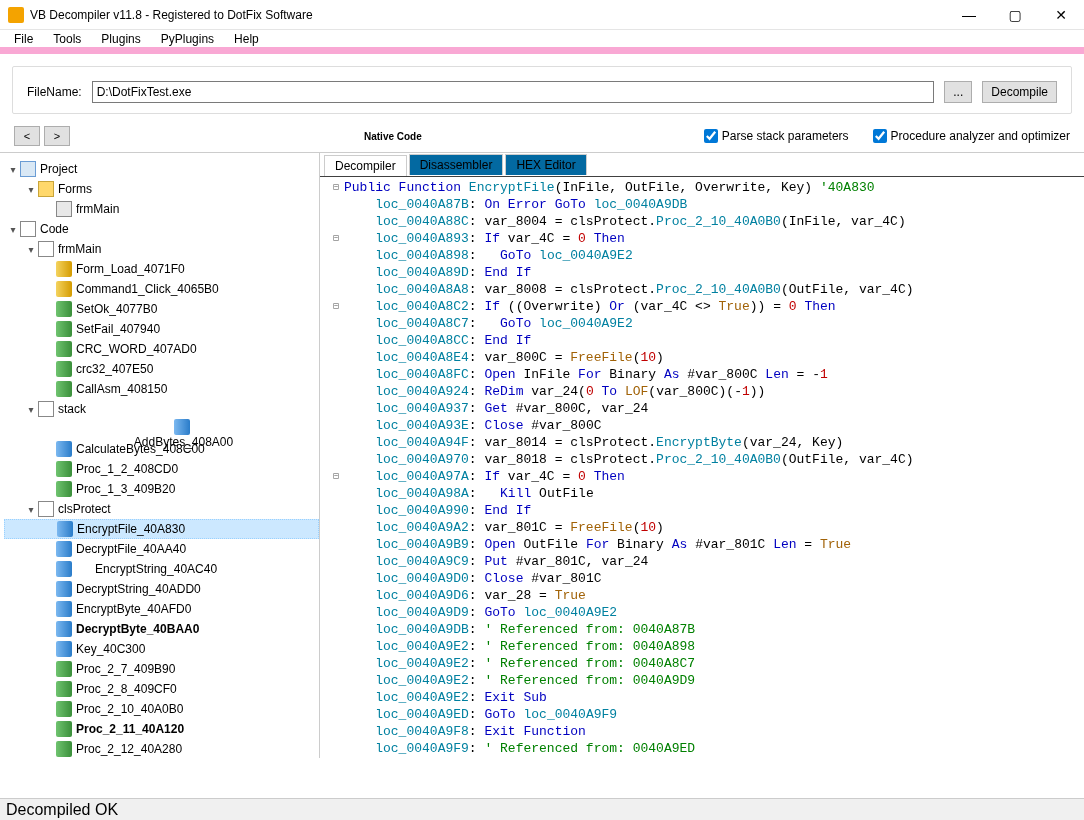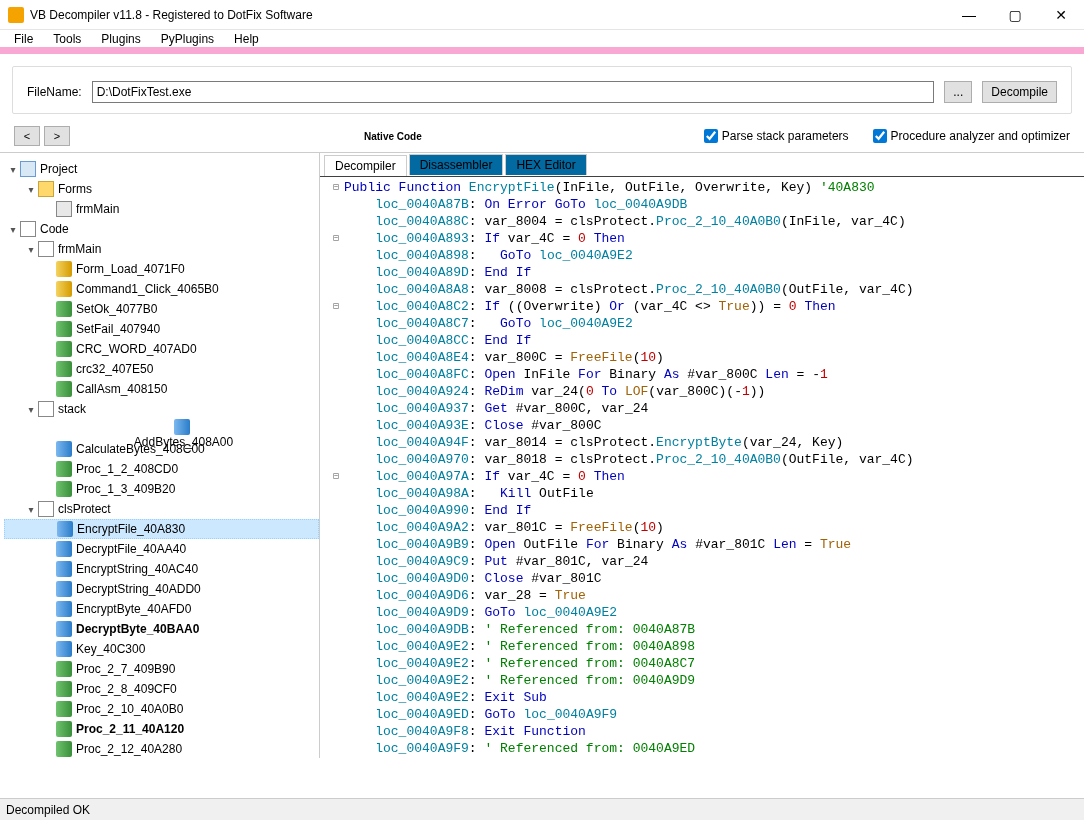--- a/index.html
+++ b/index.html
@@ -41,21 +41,21 @@
 .code-tab { padding: 3px 10px; border: 1px solid #ccc; border-bottom: none; margin-right: 2px; background: #0369a1; cursor: pointer; font-size: 12px; }
 .code-tab.active { background: #fff; position: relative; top: 1px; }
 .code-body { flex: 1; overflow: auto; font-family: "Consolas","Courier New",monospace; font-size: 13px; line-height: 17px; padding: 2px 4px 2px 8px; white-space: pre; }
 .code-body .ln { display: flex; }
 .code-body .gutter { width: 16px; text-align: center; color: #888; flex-shrink: 0; font-size: 10px; -webkit-user-select:none; user-select:none; }
 .k-blue { color: #0000c0; }
 .k-cyan { color: #0080a0; }
 .k-teal { color: #a16207; }
 .k-num { color: #c00000; }
 .k-comment { color: #008000; }
-.statusbar { height: 22px; border-top: 1px solid #ccc; display: flex; align-items: center; padding: 0 6px; font-size: 12px; background: #f0f0f0; margin-top: 40px; }
+.statusbar { height: 22px; border-top: 1px solid #ccc; display: flex; align-items: center; padding: 0 6px; font-size: 16px; background: #f0f0f0; margin-top: 40px; }
 </style>
 </head>
 <body>
 
 <div class="titlebar">
   <span class="app-icon"></span>
   <span class="title-text">VB Decompiler v11.8 - Registered to DotFix Software</span>
   <div class="win-btns">
     <div class="win-btn">—</div>
     <div class="win-btn">▢</div>
@@ -226,21 +226,21 @@
                     <span>EncryptFile_40A830</span>
                   </div>
                 </li>
                 <li>
                   <div class="tree-row" style="padding-left: 52px;">
                     <span class="ico ico-proc-b"></span>
                     <span>DecryptFile_40AA40</span>
                   </div>
                 </li>
                 <li>
-                  <div class="tree-row" style="padding-left: 52px;">
+                  <div class="tree-row" style="padding-left: 52px; gap: 19px;">
                     <span class="ico ico-proc-b"></span>
                     <span>EncryptString_40AC40</span>
                   </div>
                 </li>
                 <li>
                   <div class="tree-row" style="padding-left: 52px;">
                     <span class="ico ico-proc-b"></span>
                     <span>DecryptString_40ADD0</span>
                   </div>
                 </li>

